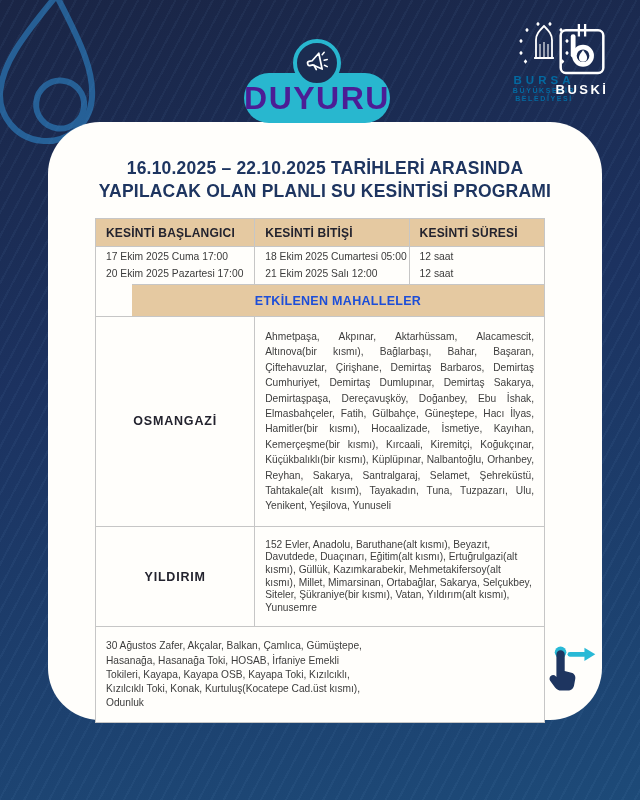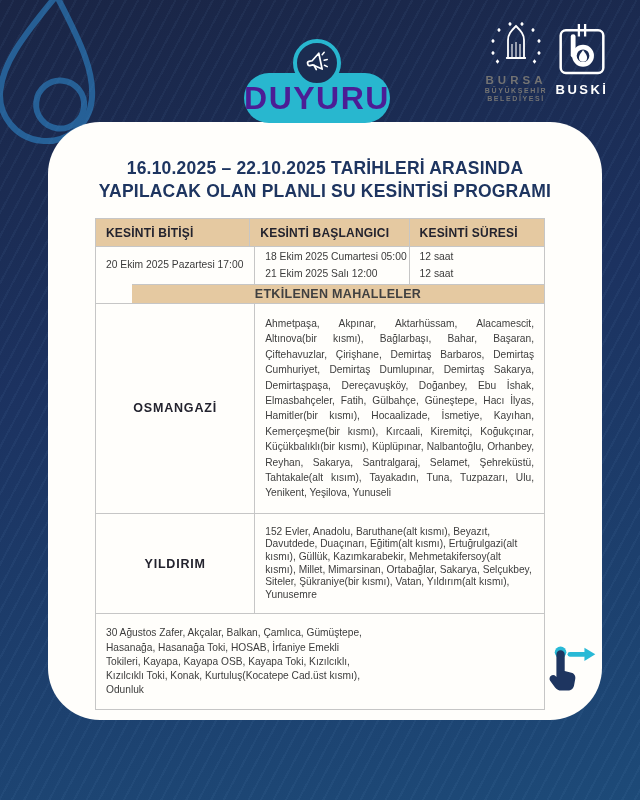--- a/index.html
+++ b/index.html
@@ -24,21 +24,21 @@
     position:absolute; left:293px; top:39px; width:48px; height:48px;
     border-radius:50%; border:4px solid #28b7cf; background:#1b2c50;
     display:flex; align-items:center; justify-content:center; z-index:3;
   }
   .badge{
     position:absolute; left:244px; top:73px; width:146px; height:50px;
     background:#28b7cf; border-radius:25px;
     display:flex; align-items:center; justify-content:center;
     color:#4c1d95; font-weight:bold; font-size:32px; letter-spacing:1.5px; z-index:2;
   }
-  .logo-bursa{ position:absolute; left:468px; top:20px; width:96px; text-align:center; color:#737373; z-index:2;}
+  .logo-bursa{ position:absolute; left:496px; top:20px; width:96px; text-align:center; color:#0369a1; z-index:2;}
   .logo-bursa .l1{ font-size:11.5px; font-weight:bold; letter-spacing:4px; margin-top:2px;}
   .logo-bursa .l2{ font-size:7px;  font-weight:bold; letter-spacing:1.6px; margin-top:1px;}
   .logo-buski{ position:absolute; left:551px; top:23px; width:62px; text-align:center; color:#fff; z-index:2;}
   .logo-buski .l1{ font-size:13px; font-weight:bold; letter-spacing:2.5px; margin-top:3px;}
 
   
   .card{
     position:absolute; left:48px; top:122px; width:554px; height:598px;
     background:#fffefb; border-radius:52px; z-index:1;
   }
@@ -58,23 +58,23 @@
   .c1{ width:160px; } .c2{ width:155px; } .c3{ width:135px; }
   .head .cell{
     height:27px; background:#e5c9a1; display:flex; align-items:center;
     padding-left:10px; font-weight:bold; font-size:12px; color:#23232e; letter-spacing:.2px;
   }
   .data .cell{
     height:37px; display:flex; flex-direction:column; justify-content:center;
     padding-left:10px; font-size:10.3px; color:#3b3b3b; line-height:16.5px;
   }
   .band{
-    height:19px; background:#e5c9a1; border-top:1px solid #c6c6c6;
+    height:32px; background:#e5c9a1; border-top:1px solid #c6c6c6;
     display:flex; align-items:center; justify-content:center;
-    font-weight:bold; font-size:12.5px; color:#404040; letter-spacing:.3px;margin-left:36px;
+    font-weight:bold; font-size:12.5px; color:#1d4ed8; letter-spacing:.3px;margin-left:36px;
   }
   .dname{
     width:160px; display:flex; align-items:center; justify-content:center;
     font-weight:bold; font-size:12.5px; color:#23232e; letter-spacing:.8px;
   }
   .dlist{
     width:290px; font-size:10.2px; color:#3d3d3d;
     display:flex; flex-direction:column; justify-content:center;
     padding:12px 10px; overflow:hidden;
   }
@@ -129,26 +129,27 @@
 </div>
 
 <div class="card">
   <div class="card-title">
     <div>16.10.2025 – 22.10.2025 TARİHLERİ ARASINDA</div>
     <div>YAPILACAK OLAN PLANLI SU KESİNTİSİ PROGRAMI</div>
   </div>
 
   <div class="tbl">
     <div class="trow head">
+      <div class="cell c1">KESİNTİ BAŞLANGICI</div>
       <div class="cell c2">KESİNTİ BİTİŞİ</div>
-      <div class="cell c1">KESİNTİ BAŞLANGICI</div>
       <div class="cell c3">KESİNTİ SÜRESİ</div>
     </div>
     <div class="trow data">
       <div class="cell c1">
+        <div>17 Ekim 2025 Cuma 17:00</div>
         <div>20 Ekim 2025 Pazartesi 17:00</div>
       </div>
       <div class="cell c2">
         <div>18 Ekim 2025 Cumartesi 05:00</div>
         <div>21 Ekim 2025 Salı 12:00</div>
       </div>
       <div class="cell c3">
         <div>12 saat</div>
         <div>12 saat</div>
       </div>

